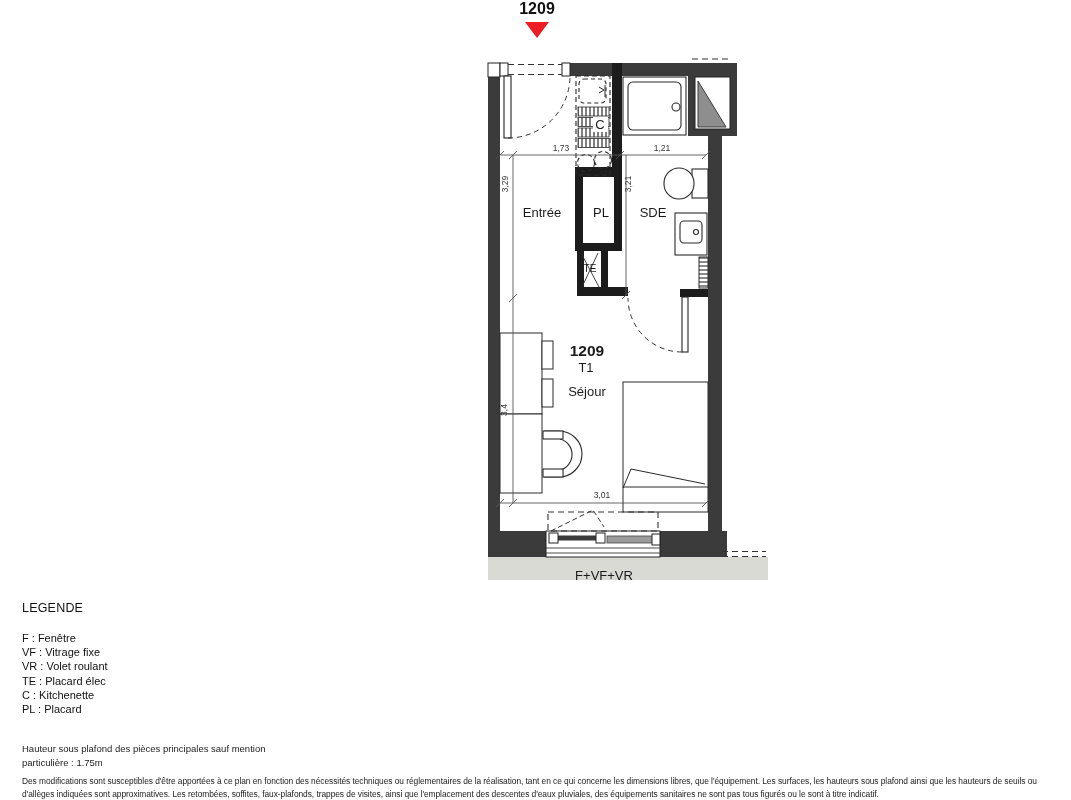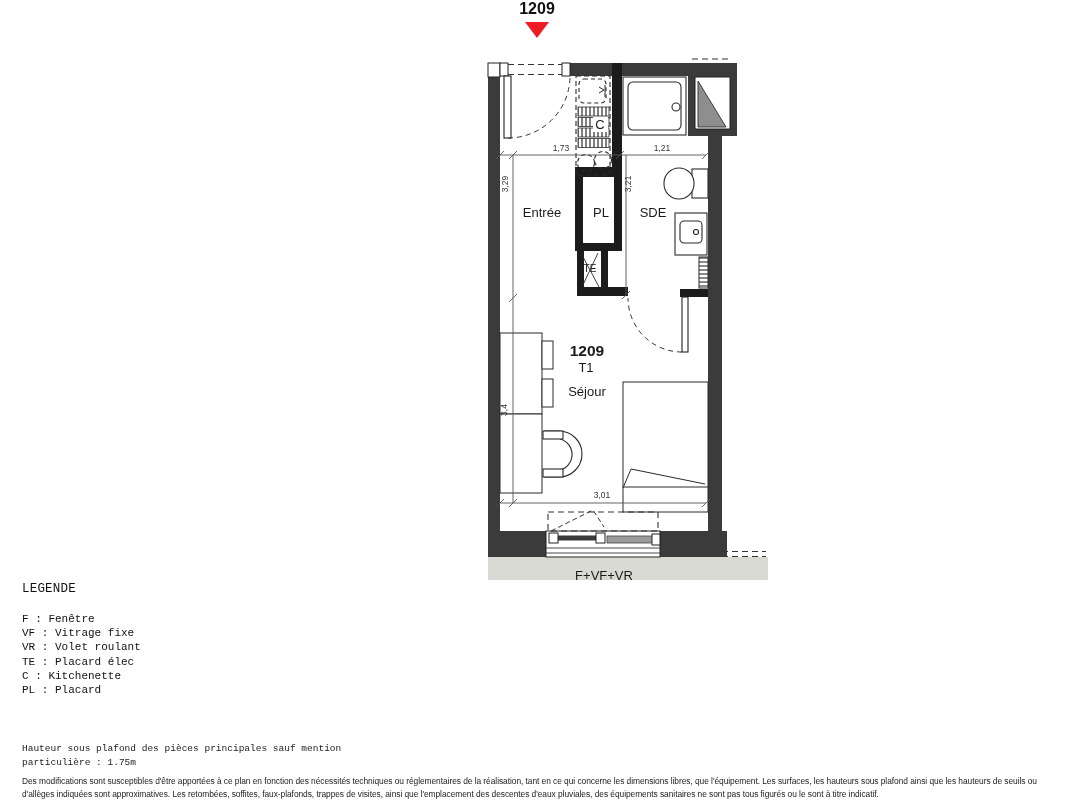--- a/index.html
+++ b/index.html
@@ -4,25 +4,25 @@
 <style>
   html,body{margin:0;padding:0;background:#fff;}
   body{width:1071px;height:800px;position:relative;overflow:hidden;
        font-family:"Liberation Sans", sans-serif;color:#1a1a1a;}
   .page-title{position:absolute;left:487px;top:0;width:100px;text-align:center;
               font-size:16px;font-weight:bold;color:#111;}
   .marker{position:absolute;left:525px;top:22px;width:0;height:0;
           border-left:12.5px solid transparent;border-right:12.5px solid transparent;
           border-top:16px solid #ee1c25;}
   svg text{font-family:"Liberation Sans", sans-serif;}
-  .legend{position:absolute;left:22px;top:582px;color:#111;font-family:Liberation Mono, monospace;}
+  .legend{position:absolute;left:22px;top:601px;color:#111;}
   .legend-title{font-size:12.5px;letter-spacing:.2px;}
   .legend-items{margin-top:16px;}
   .legend-items div{font-size:11px;line-height:14.2px;}
-  .note{position:absolute;left:22px;top:742px;font-size:9.5px;line-height:13.5px;color:#222;font-family:Liberation Mono, monospace;}
+  .note{position:absolute;left:22px;top:742px;font-size:9.5px;line-height:13.5px;color:#222;}
   .disclaimer{position:absolute;left:22px;top:775px;font-size:8.4px;line-height:13.4px;
               white-space:nowrap;color:#222;letter-spacing:-0.05px;}
 </style>
 </head>
 <body>
 
 <div class="page-title">1209</div>
 <div class="marker"></div>
 
 <svg width="1071" height="800" viewBox="0 0 1071 800" style="position:absolute;left:0;top:0">

